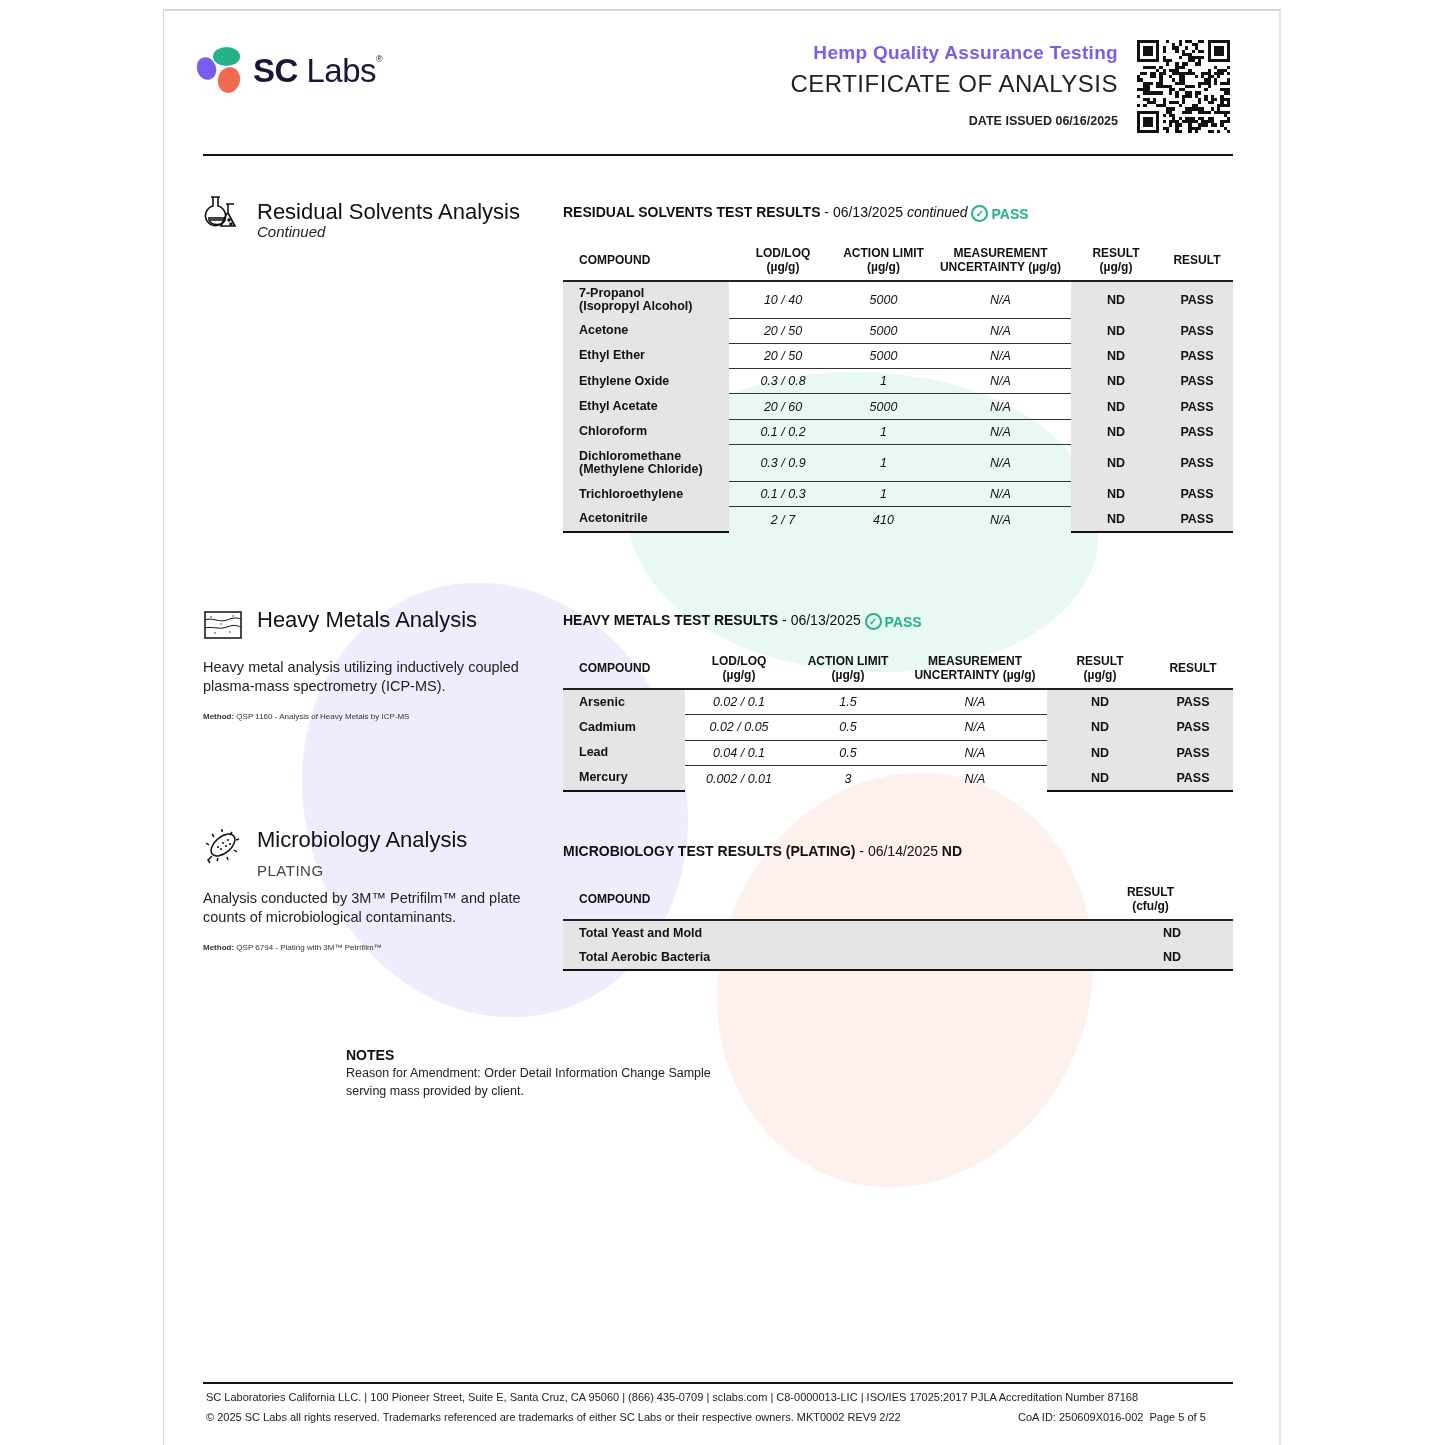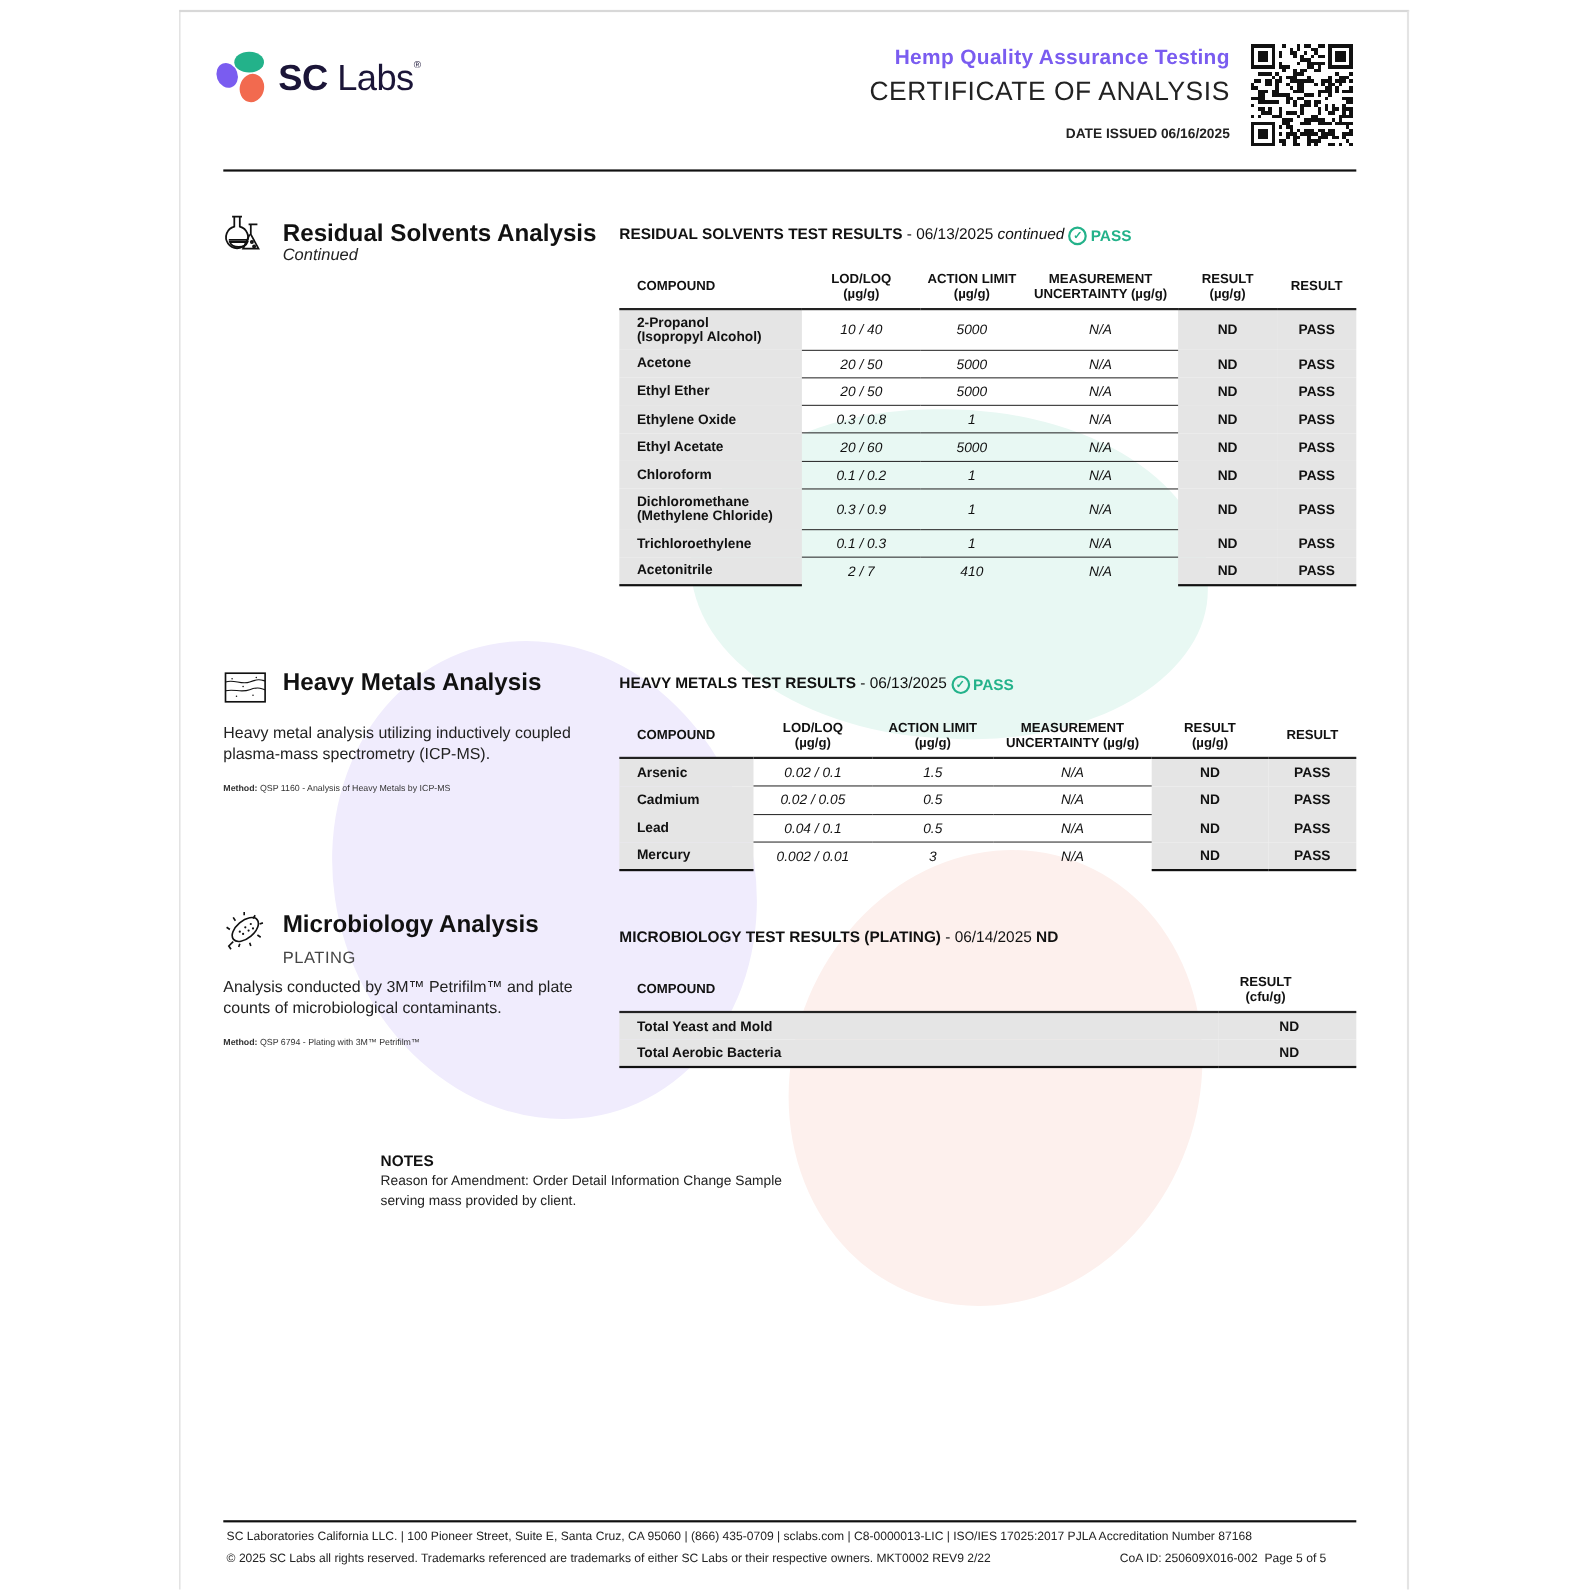--- a/index.html
+++ b/index.html
@@ -20,21 +20,21 @@
   .logo-text { font-size:33px; color:#1b1538; margin-left:10px; letter-spacing:-0.5px; }
   .logo-text b { font-weight:700; }
   .logo-reg { font-size:9px; vertical-align:top; position:relative; top:2px; }
   .hdr-sub { right:327px; top:42px; font-size:19px; color:#7a5cf0; font-weight:600; text-align:right; letter-spacing:0.3px; }
   .hdr-title { right:327px; top:70px; font-size:24px; color:#222; text-align:right; letter-spacing:0.5px; }
   .hdr-date { right:327px; top:114px; font-size:12.5px; font-weight:700; color:#222; text-align:right; }
   .qr { left:1137px; top:40px; width:93px; height:93px; }
   .rule { position:absolute; left:203px; width:1030px; background:#111; }
   
   .sec-icon { width:40px; height:40px; }
-  .sec-title { font-size:22px; font-weight:700; color:#111; }
+  .sec-title { font-size:22px; font-weight:400; color:#111; }
   .sec-sub-it { font-size:15px; font-style:italic; color:#222; }
   .sec-sub { font-size:15px; color:#444; letter-spacing:0.5px; }
   .sec-desc { font-size:14.5px; color:#222; line-height:19px; width:330px; }
   .sec-method { font-size:8px; color:#333; }
   .sec-method b { font-weight:700; }
   
   .tbl-title { font-size:14px; color:#111; white-space:nowrap;text-align:center; }
   .tbl-title b { font-weight:700; }
   .pass-badge { color:#23b28a; font-weight:700; display:inline-flex; align-items:center; gap:3px; }
   .check { width:17px; height:17px; border:2px solid #23b28a; border-radius:50%; box-sizing:border-box; display:inline-flex; align-items:center; justify-content:center; font-size:10px; color:#23b28a; }
@@ -407,21 +407,21 @@
     <th class="left">COMPOUND</th>
     <th class="center"><span>LOD/LOQ</span><br><span>(µg/g)</span></th>
     <th class="center"><span>ACTION LIMIT</span><br><span>(µg/g)</span></th>
     <th class="center"><span>MEASUREMENT</span><br><span>UNCERTAINTY (µg/g)</span></th>
     <th class="center"><span>RESULT</span><br><span>(µg/g)</span></th>
     <th class="center">RESULT</th>
   </tr>
     </thead>
   <tbody>
       <tr style="height: 37px;">
-        <td class="cmp"><span>2-Propanol</span><br><span>(Isopropyl Alcohol)</span></td>
+        <td class="cmp"><span>7-Propanol</span><br><span>(Isopropyl Alcohol)</span></td>
         <td class="mid">10 / 40</td>
         <td class="mid">5000</td>
         <td class="mid">N/A</td>
         <td class="res">ND</td>
         <td class="res">PASS</td>
       </tr>
       <tr style="height: 25.3px;">
         <td class="cmp"><span>Acetone</span></td>
         <td class="mid">20 / 50</td>
         <td class="mid">5000</td>

